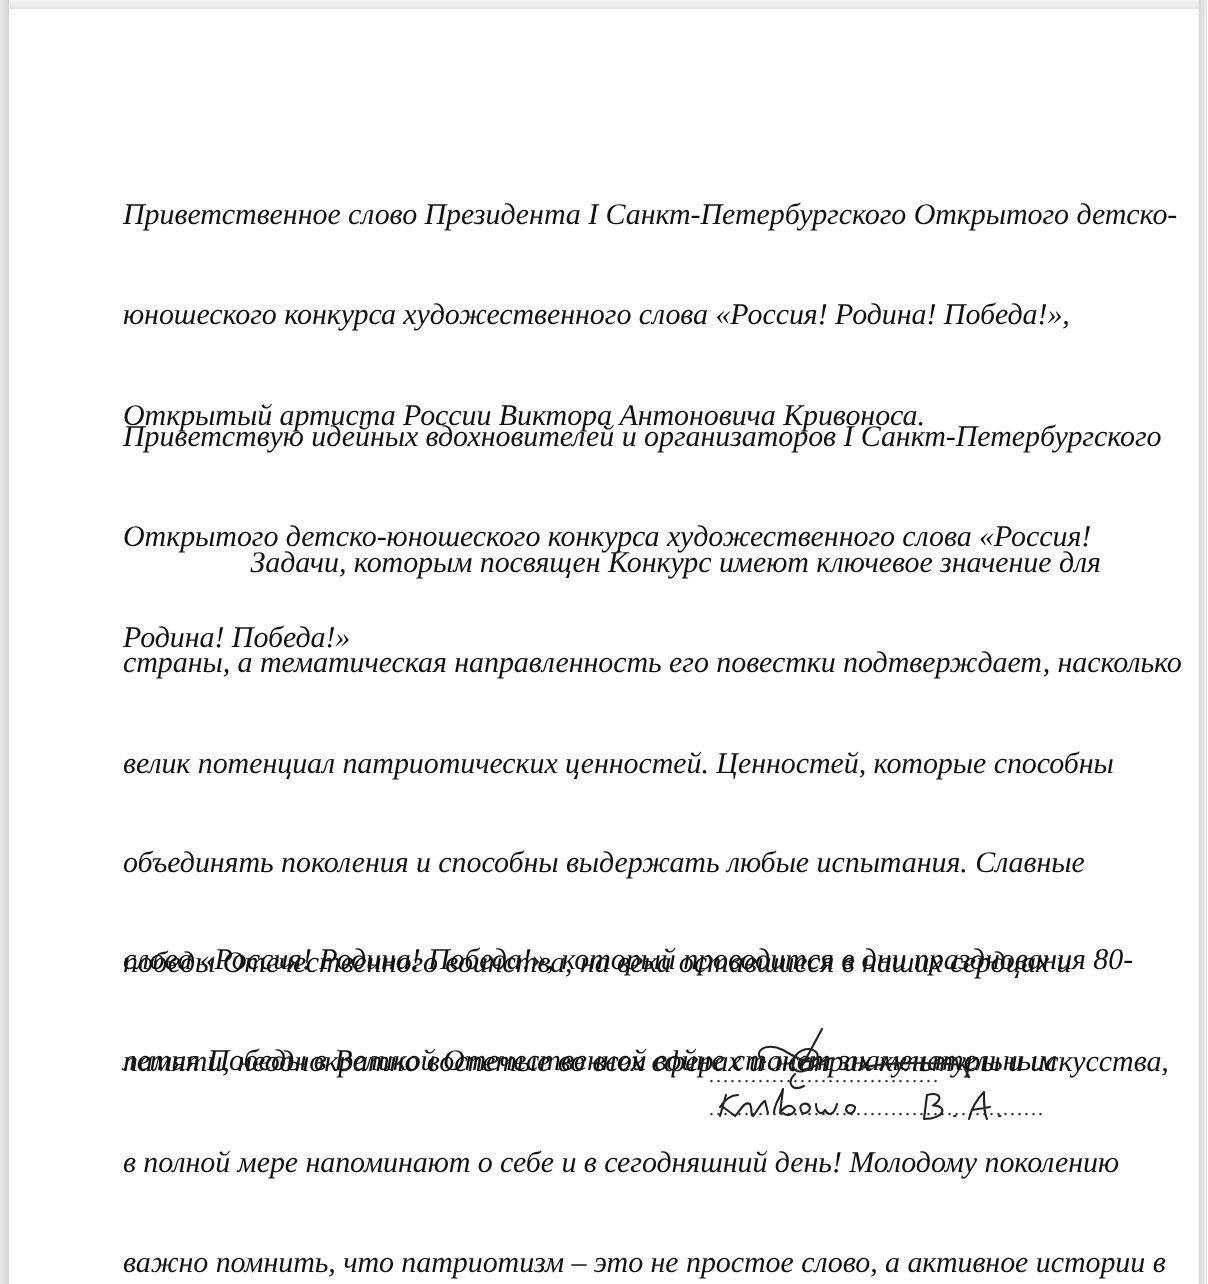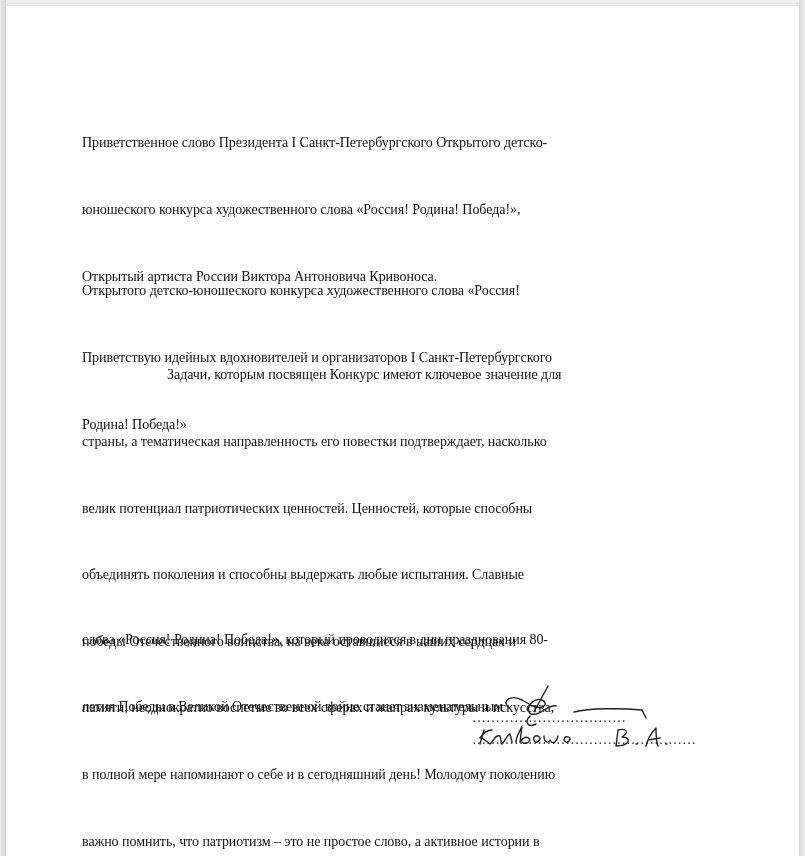--- a/index.html
+++ b/index.html
@@ -28,24 +28,25 @@
       background: linear-gradient(90deg, #d6d6d6, #efefef);
     }
     .page {
       position: absolute;
       left: 6px; top: 6px; width: 793px; height: 850px;
       background: #ffffff;
     }
     .text {
       position: absolute;
       left: 82px;
-      font-size: 14px;
+      font-size: 20px;
       line-height: 22.2px;
       letter-spacing: -0.05px;
       white-space: pre;
+      font-style: italic;
     }
     .title { top: 88px; }
     .greeting { top: 236px; }
     .body1 { top: 320px; }
     .body2 { top: 585px; }
     .line { display: block; height: 22.2px; }
     .indent { padding-left: 85px; }
 
     .signature {
       position: absolute;
@@ -72,22 +73,22 @@
 
 <div class="page"></div>
 
 <div class="text title">
   <span class="line">Приветственное слово Президента I Санкт-Петербургского Открытого детско-</span>
   <span class="line">юношеского конкурса художественного слова «Россия! Родина! Победа!»,</span>
   <span class="line">Открытый артиста России Виктора Антоновича Кривоноса.</span>
 </div>
 
 <div class="text greeting">
+  <span class="line">Приветствую идейных вдохновителей и организаторов I Санкт-Петербургского</span>
   <span class="line">Открытого детско-юношеского конкурса художественного слова «Россия!</span>
-  <span class="line">Приветствую идейных вдохновителей и организаторов I Санкт-Петербургского</span>
   <span class="line">Родина! Победа!»</span>
 </div>
 
 <div class="text body1">
   <span class="line indent">Задачи, которым посвящен Конкурс имеют ключевое значение для</span>
   <span class="line">страны, а тематическая направленность его повестки подтверждает, насколько</span>
   <span class="line">велик потенциал патриотических ценностей. Ценностей, которые способны</span>
   <span class="line">объединять поколения и способны выдержать любые испытания. Славные</span>
   <span class="line">победы Отечественного воинства, на века оставшиеся в наших сердцах и</span>
   <span class="line">памяти, неоднократно воспетые во всех сферах и жанрах культуры и искусства,</span>

